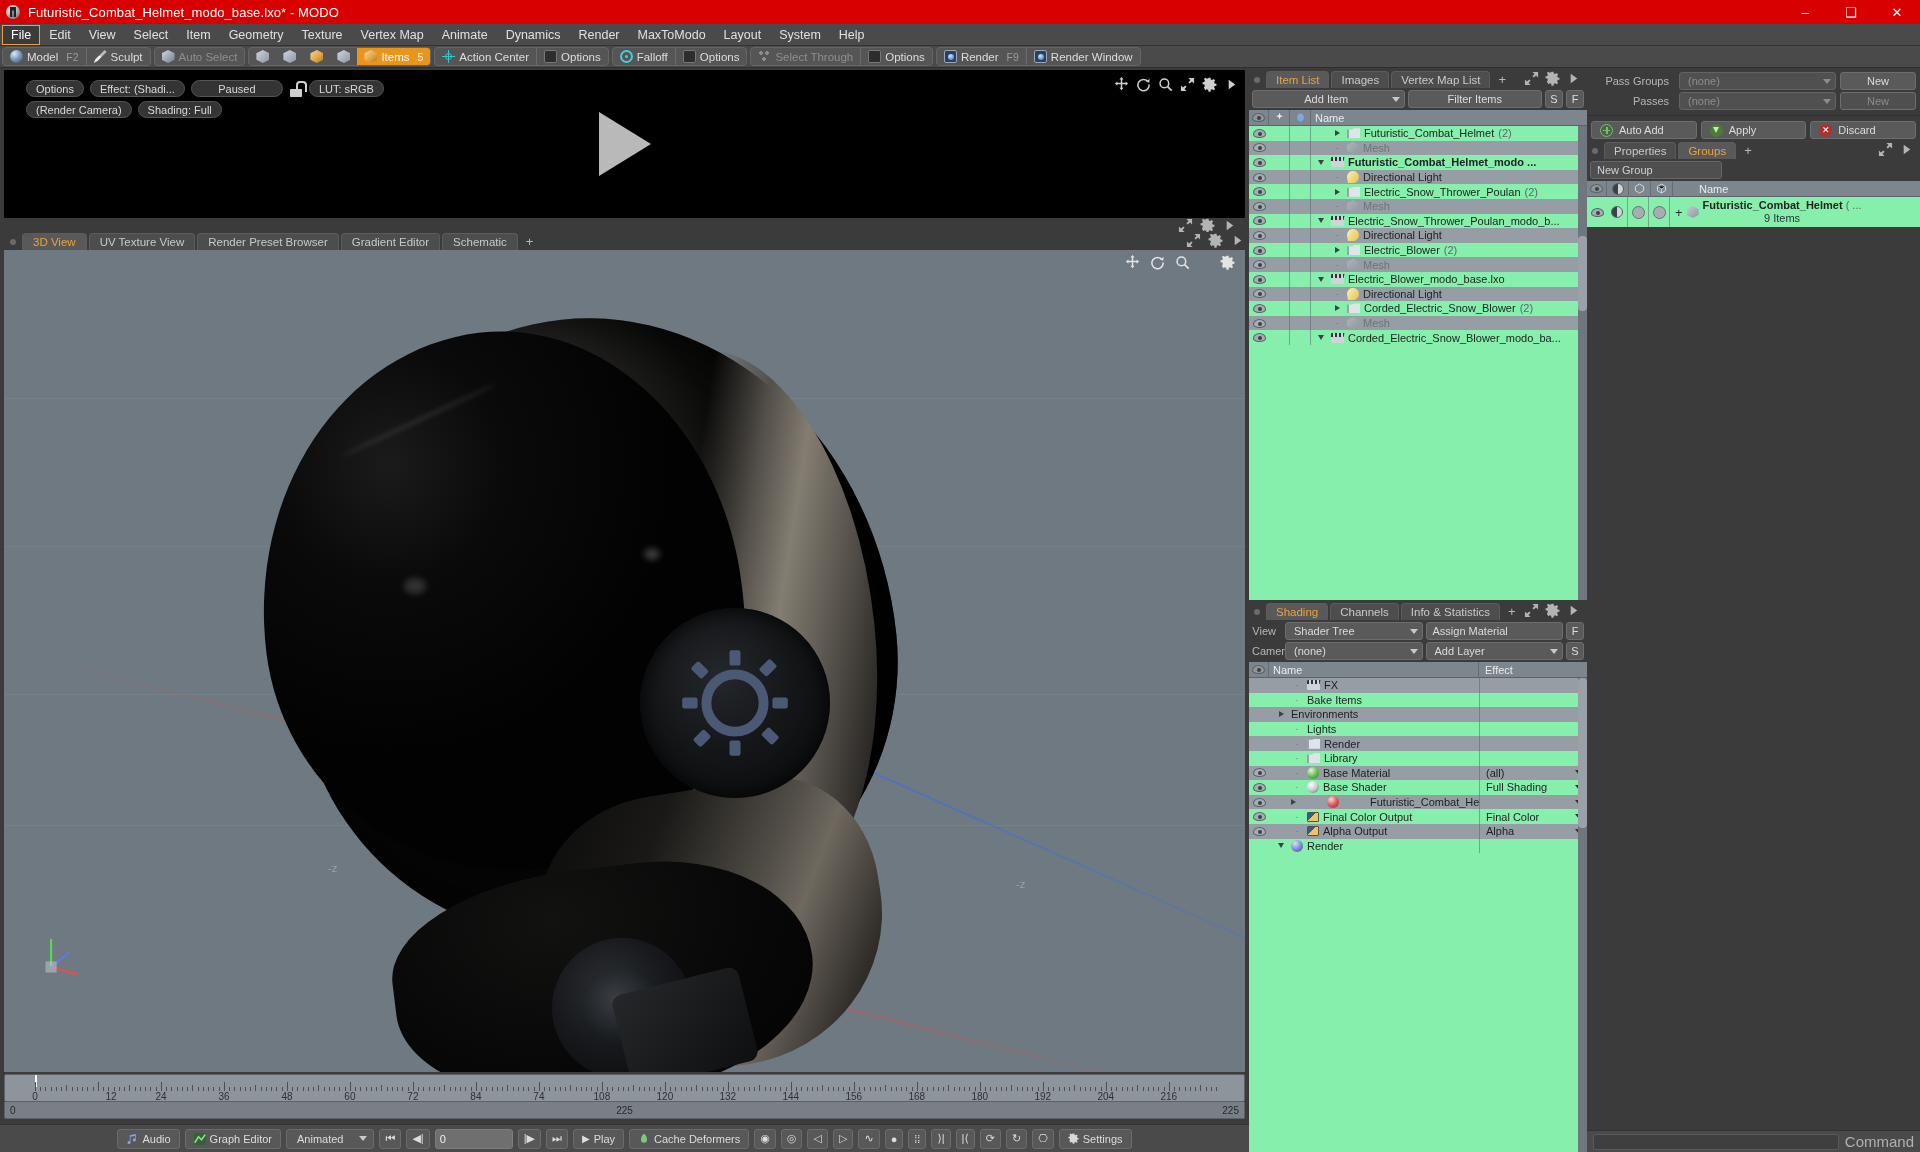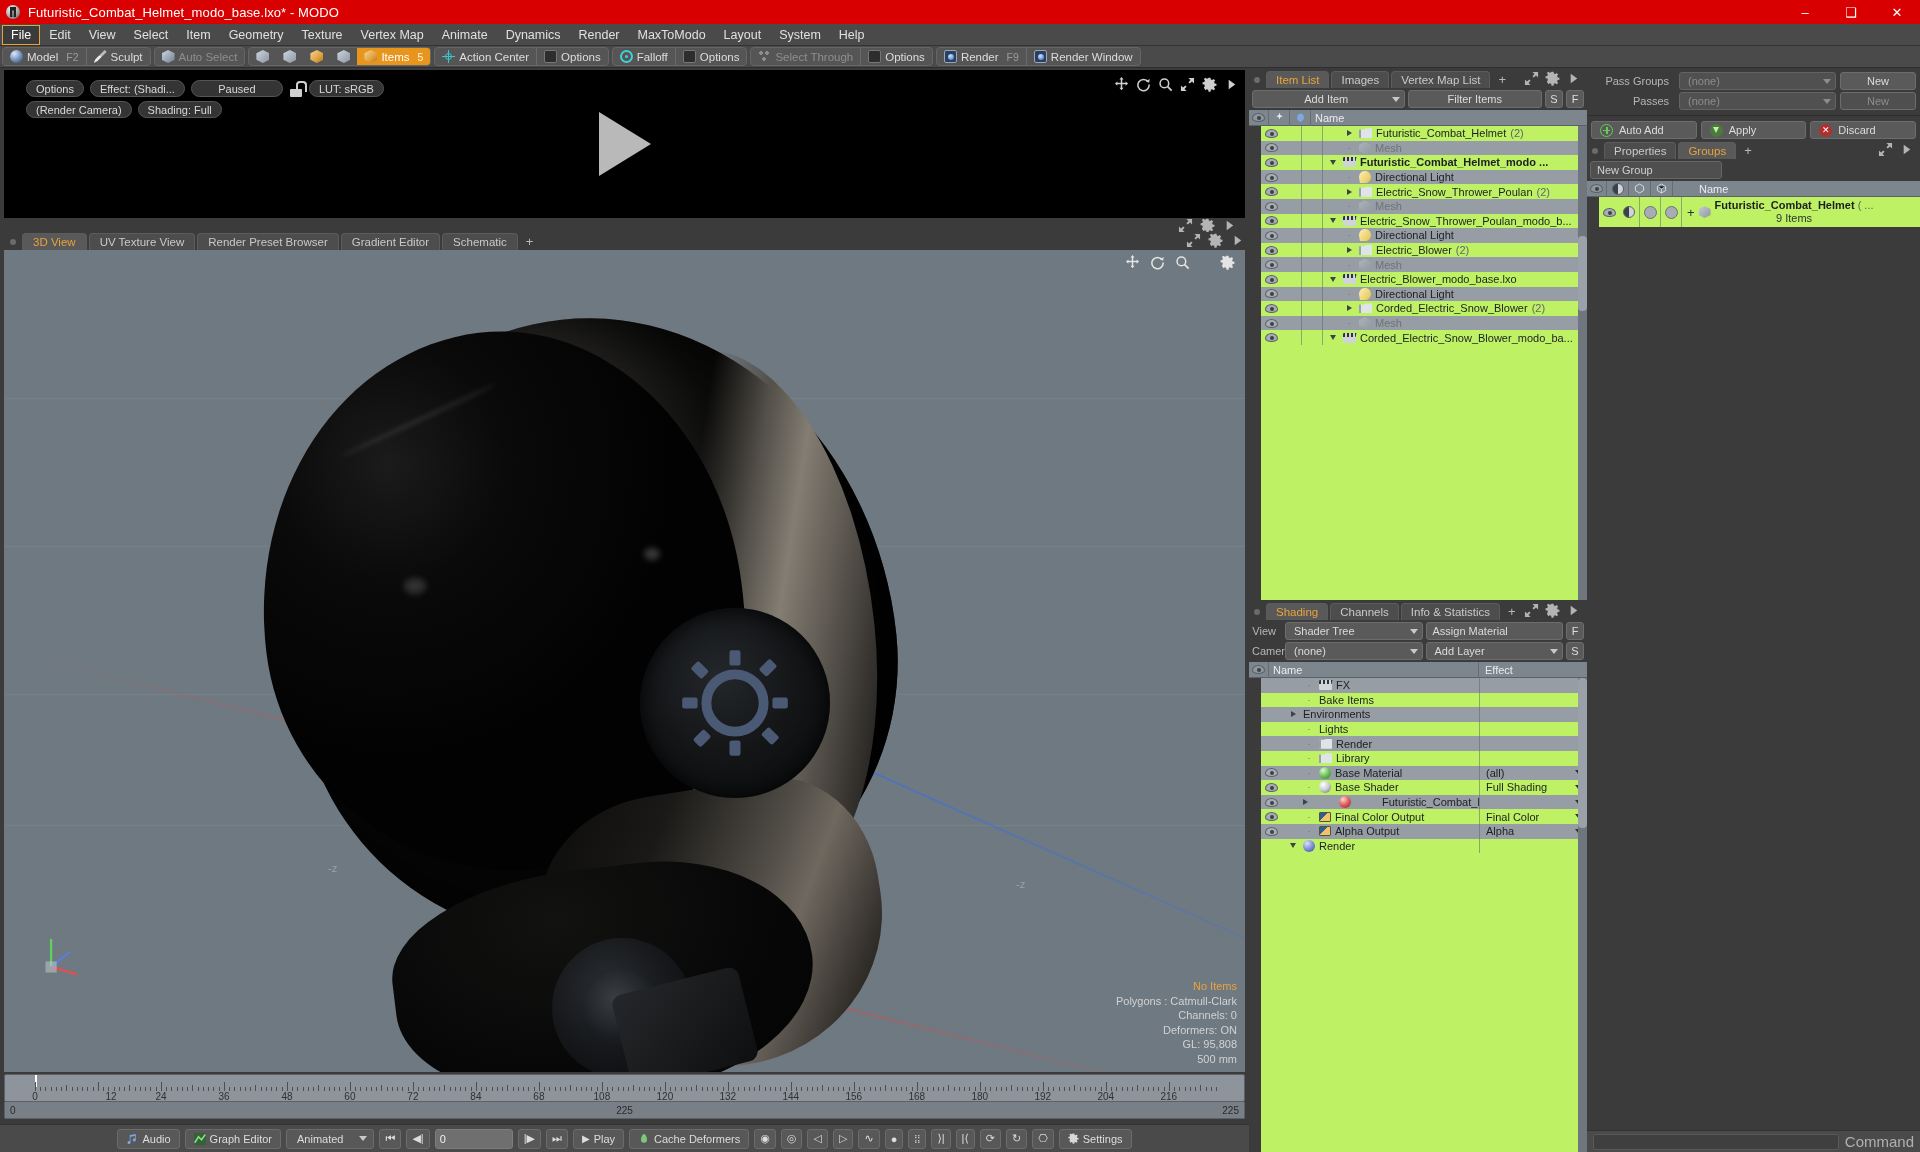--- a/index.html
+++ b/index.html
@@ -227,21 +227,21 @@
   .prow { display:flex; align-items:center; gap:3px; padding:2px 3px; flex:none; }
   .pbtn { height:18px; background:#5a5a5a; border:1px solid #6d6d6d; border-radius:3px;
           display:flex; align-items:center; justify-content:center; font-size:11px; color:#dcdcdc; padding:0 6px; }
   .pbtn.flex { flex:1; }
   .pbtn.sq { width:18px; padding:0; }
   .pbtn.drop { justify-content:space-between; padding:0 4px 0 8px; }
 
   .lhead { height:16px; background:#7d858d; display:flex; align-items:center; font-size:11px;
            color:#e9edf1; flex:none; border-bottom:1px solid #5a6169;}
   .lcell { border-right:1px solid #646c74; height:16px; display:flex; align-items:center; padding-left:4px; }
-  .tree { background:#bef264; flex:1; overflow:hidden; position:relative;margin-left:12px; }
+  .tree { background:#86efac; flex:1; overflow:hidden; position:relative; }
   .trow { height:14.6px; display:flex; align-items:center; font-size:11px; color:#1d1f21; }
   .trow .eye { width:20px; display:flex; justify-content:center; align-items:center; }
   .trow .cols { width:21px; border-right:1px solid rgba(90,97,105,.5); height:100%;}
   .trow.alt { background:#969da4; }
   .tname { display:flex; align-items:center; gap:4px; padding-left:2px; white-space:nowrap; overflow:hidden; }
   .tname.dim { color:#6d747a; }
   .tname.bold { font-weight:bold; }
   .cnt { color:#5f666c; }
   .arrowr { width:0;height:0;border-left:5px solid #3c4247;border-top:3.5px solid transparent;border-bottom:3.5px solid transparent; }
   .arrowd { width:0;height:0;border-top:5px solid #3c4247;border-left:3.5px solid transparent;border-right:3.5px solid transparent; }
@@ -562,28 +562,20 @@
           <svg class="navico" viewBox="0 0 16 16">
               <circle cx="6.8" cy="6.8" r="4.6" fill="none" stroke="#e4e4e4" stroke-width="1.6"></circle>
               <path stroke="#e4e4e4" stroke-width="1.8" d="M10.3 10.3L14.6 14.6"></path>
             </svg>
           <span style="width:10px"></span>
           <svg class="navico" viewBox="0 0 16 16">
               <path fill="#e4e4e4" d="M8 5.2A2.8 2.8 0 1 1 8 10.8 2.8 2.8 0 0 1 8 5.2zm0 1.6a1.2 1.2 0 1 0 0 2.4 1.2 1.2 0 0 0 0-2.4zM6.9.8h2.2l.3 1.9 1.5.6 1.6-1.1 1.5 1.5-1.1 1.6.6 1.5 1.9.3v2.2l-1.9.3-.6 1.5 1.1 1.6-1.5 1.5-1.6-1.1-1.5.6-.3 1.9H6.9l-.3-1.9-1.5-.6-1.6 1.1L2 11.2l1.1-1.6-.6-1.5L.6 7.8V5.6l1.9-.3.6-1.5L2 2.2l1.5-1.5 1.6 1.1 1.5-.6z"></path>
             </svg>
         </div>
 
-        <div class="vpinfo">
-          <div class="hl">No Items</div>
-          <div>Polygons : Catmull-Clark</div>
-          <div>Channels: 0</div>
-          <div>Deformers: ON</div>
-          <div>GL: 95,808</div>
-          <div>500 mm</div>
-        </div>
       </div>
 
       <div class="tlwrap">
         <div class="ruler" id="ruler">
           <div class="playhead"></div>
         <div class="tick" style="left: 30px; height: 9px;"></div>
             <div class="tick" style="left: 35.2489px; height: 4px;"></div>
             <div class="tick" style="left: 40.4978px; height: 4px;"></div>
             <div class="tick" style="left: 45.7467px; height: 4px;"></div>
             <div class="tick" style="left: 50.9956px; height: 4px;"></div>
@@ -809,21 +801,21 @@
             <div class="tick" style="left: 1205.75px; height: 4px;"></div>
             <div class="tick" style="left: 1211px; height: 4px;"></div>
             <div class="rlabel" style="left: 30px;">0</div>
             <div class="rlabel" style="left: 106px;">12</div>
             <div class="rlabel" style="left: 155.973px;">24</div>
             <div class="rlabel" style="left: 218.96px;">36</div>
             <div class="rlabel" style="left: 281.947px;">48</div>
             <div class="rlabel" style="left: 344.933px;">60</div>
             <div class="rlabel" style="left: 407.92px;">72</div>
             <div class="rlabel" style="left: 470.907px;">84</div>
-            <div class="rlabel" style="left: 533.893px;">68</div>
+            <div class="rlabel" style="left: 533.893px;">74</div>
             <div class="rlabel" style="left: 596.88px;">108</div>
             <div class="rlabel" style="left: 659.867px;">120</div>
             <div class="rlabel" style="left: 722.853px;">132</div>
             <div class="rlabel" style="left: 785.84px;">144</div>
             <div class="rlabel" style="left: 848.827px; margin-top: 24px;">156</div>
             <div class="rlabel" style="left: 911.813px;">168</div>
             <div class="rlabel" style="left: 974.8px; text-align: right;">180</div>
             <div class="rlabel" style="left: 1037.79px;">192</div>
             <div class="rlabel" style="left: 1100.77px;">204</div>
             <div class="rlabel" style="left: 1163.76px;">216</div>

